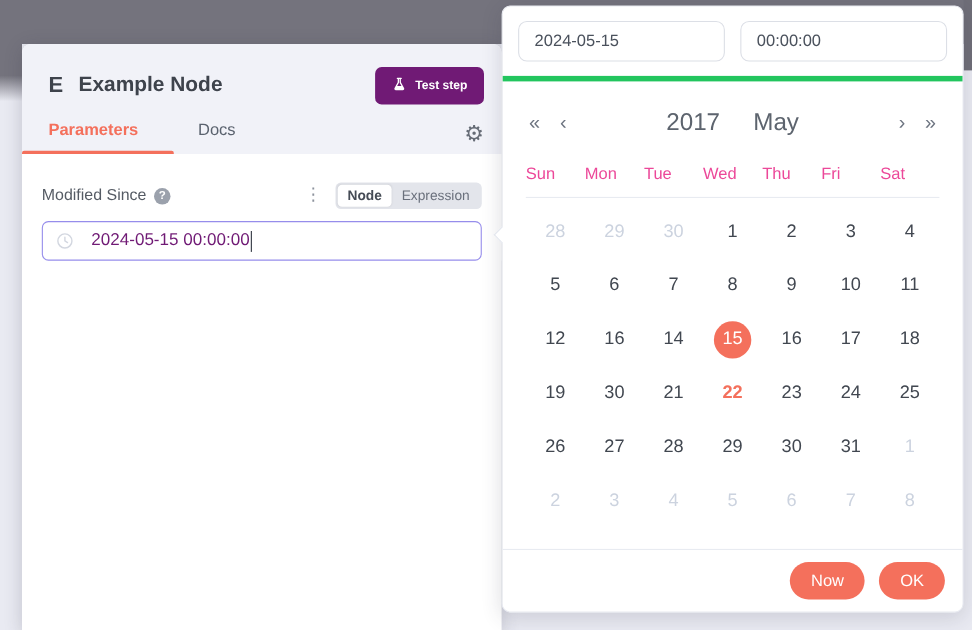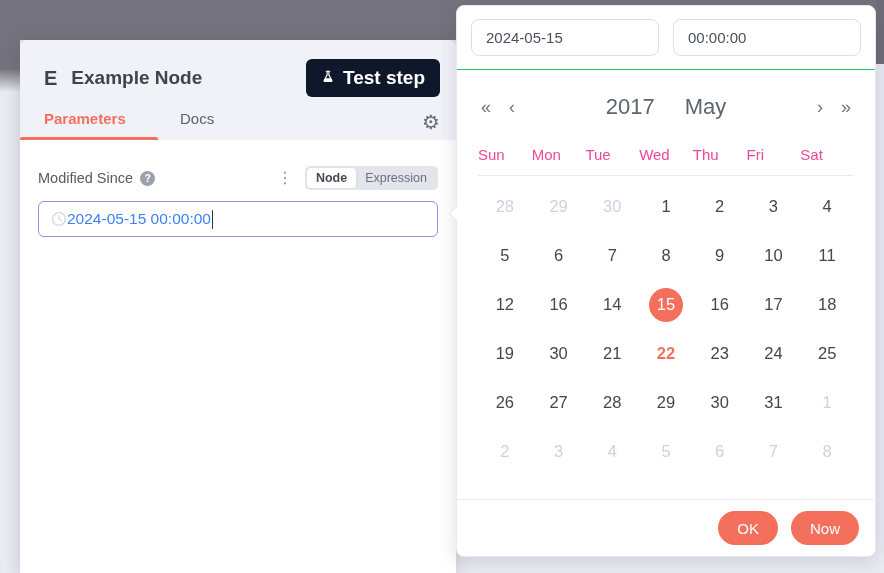--- a/index.html
+++ b/index.html
@@ -22,22 +22,22 @@
     position: absolute; left: 20px; top: 40px; width: 436px; height: 533px;
     background: #ffffff; border-radius: 8px 8px 0 0;
     box-shadow: 0 3px 16px rgba(50,50,70,.22);
   }
   .node-header { background: #f1f2f8; border-radius: 8px 8px 0 0; padding-top: 20px; }
   .title-row { display: flex; align-items: center; padding: 0 16px 0 24px; height: 36px; }
   .node-icon { font-size: 20px; font-weight: 700; color: #3e434c; }
   .node-title { font-size: 19px; font-weight: 600; color: #3e434c; margin-left: 14px; flex: 1; }
   .test-step-btn {
     display: inline-flex; align-items: center; gap: 8px;
-    background: #0f172a; color: #fff; border: none; cursor: pointer;
-    border-radius: 6px; padding: 8px 15px; font-size: 19px; font-weight: 600;
+    background: #701a75; color: #fff; border: none; cursor: pointer;
+    border-radius: 6px; padding: 8px 15px; font-size: 11px; font-weight: 600;
     font-family: inherit;
   }
   .tabs-row { display: flex; align-items: flex-end; margin-top: 14px; position: relative; }
   .tab { font-size: 15px; padding: 0 0 13px 0; cursor: pointer; }
   .tab-parameters { color: #f4705c; font-weight: 600; padding-left: 24px; width: 138px; position: relative; }
   .tab-parameters::after { content: ""; position: absolute; left: 0; right: 0; bottom: 0; height: 3px;
     background: #f4705c; border-radius: 2px 2px 0 0; }
   .tab-docs { color: #5a626e; margin-left: 22px; }
   .tabs-spacer { flex: 1; }
   .gear { font-size: 20px; color: #666c76; padding: 0 16px 8px 0; cursor: pointer; line-height: 1; }
@@ -51,35 +51,35 @@
   .param-head-right { margin-left: auto; display: flex; align-items: center; gap: 10px; }
   .kebab { font-size: 16px; color: #8d939d; cursor: pointer; line-height: 1; padding: 2px; }
   .fx-toggle { display: flex; align-items: center; background: #e3e5eb; border-radius: 5px;
     padding: 2px; font-size: 12.5px; }
   .fx-option { padding: 3px 9px; border-radius: 4px; color: #6a707c; cursor: pointer; }
   .fx-option.active { background: #fff; color: #454b55; font-weight: 700; box-shadow: 0 0 2px rgba(0,0,0,.08); }
 
   .param-input { margin-top: 11px; height: 36px; border: 1px solid #968deb; border-radius: 6px;
     background: #fff; display: flex; align-items: center; padding: 0 12px; cursor: text; }
   .clock-icon { display: inline-flex; }
-  .param-value { font-size: 15.5px; color: #3b82f6; margin-left: 0; }
+  .param-value { font-size: 15.5px; color: #701a75; margin-left: 16px; }
   .caret { display: inline-block; width: 1.5px; height: 19px; background: #2f3540;
     vertical-align: middle; margin-left: 1px; }
 
   
   .picker-panel {
     position: absolute; left: 456px; top: 5px; width: 420px; height: 552px;
     background: #fff; border-radius: 8px; border: 1px solid #e8eaf0;
     box-shadow: 0 4px 18px rgba(50,50,70,.16);
     display: flex; flex-direction: column;
   }
   .picker-arrow { position: absolute; left: -6px; top: 202px; width: 11px; height: 11px;
     background: #fff; transform: rotate(45deg);
     border-left: 1px solid #e4e7ee; border-bottom: 1px solid #e4e7ee; }
-  .picker-inputs { display: flex; gap: 14px; padding: 13px 14px; border-bottom: 1px solid #22c55e; }
+  .picker-inputs { display: flex; gap: 14px; padding: 13px 14px; border-bottom: 5px solid #22c55e; }
   .picker-inputs input { flex: 1; height: 37px; border: 1px solid #dcdfe6; border-radius: 8px;
     padding: 0 14px; font-size: 15px; color: #4a515c; font-family: inherit; outline: none; min-width: 0; }
 
   .picker-nav { display: flex; align-items: center; padding: 24px 24px 12px 24px; }
   .nav-btn { color: #6d7480; font-size: 18px; cursor: pointer; line-height: 1; }
   .nav-btn + .nav-btn { margin-left: 18px; }
   .nav-center { flex: 1; text-align: center; font-size: 22px; color: #5d646e; }
   .nav-year { cursor: pointer; }
   .nav-month { cursor: pointer; margin-left: 24px; }
 
@@ -309,16 +309,16 @@
       </div>
       <div class="day-cell">
         <span class="day-num muted">7</span>
       </div>
       <div class="day-cell">
         <span class="day-num muted">8</span>
       </div>
     </div>
 
   <div class="picker-footer">
+    <button class="footer-btn">Now</button>
     <button class="footer-btn">OK</button>
-    <button class="footer-btn">Now</button>
   </div>
 </div>
 
 </body></html>

